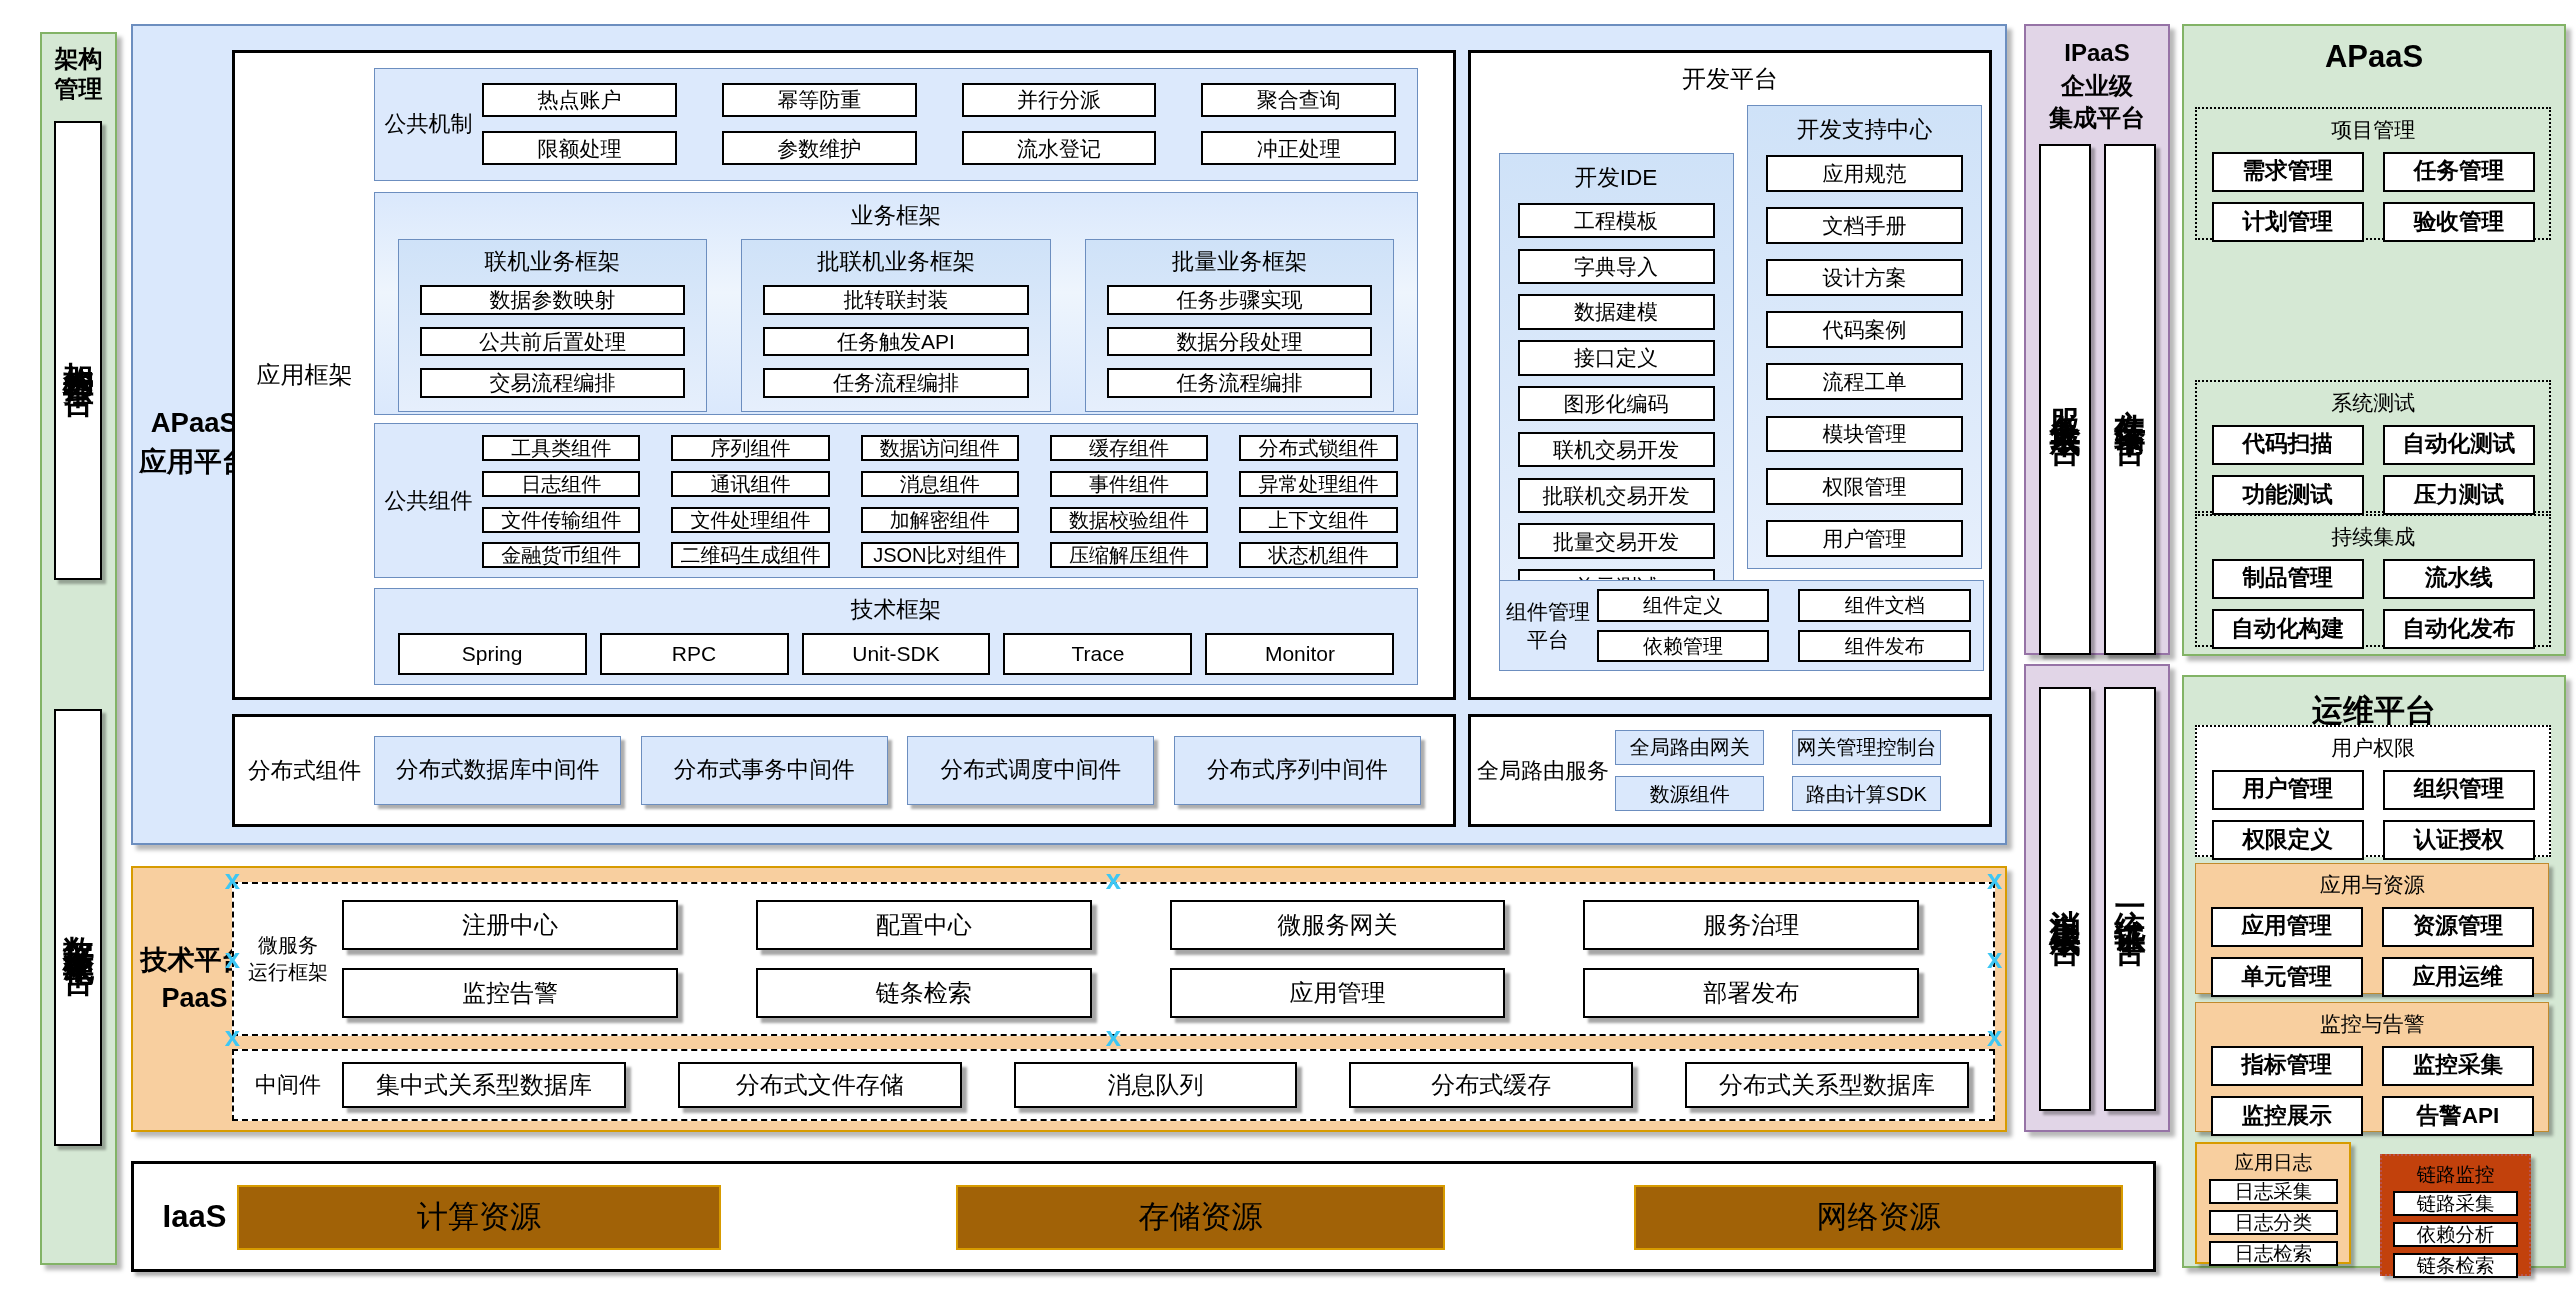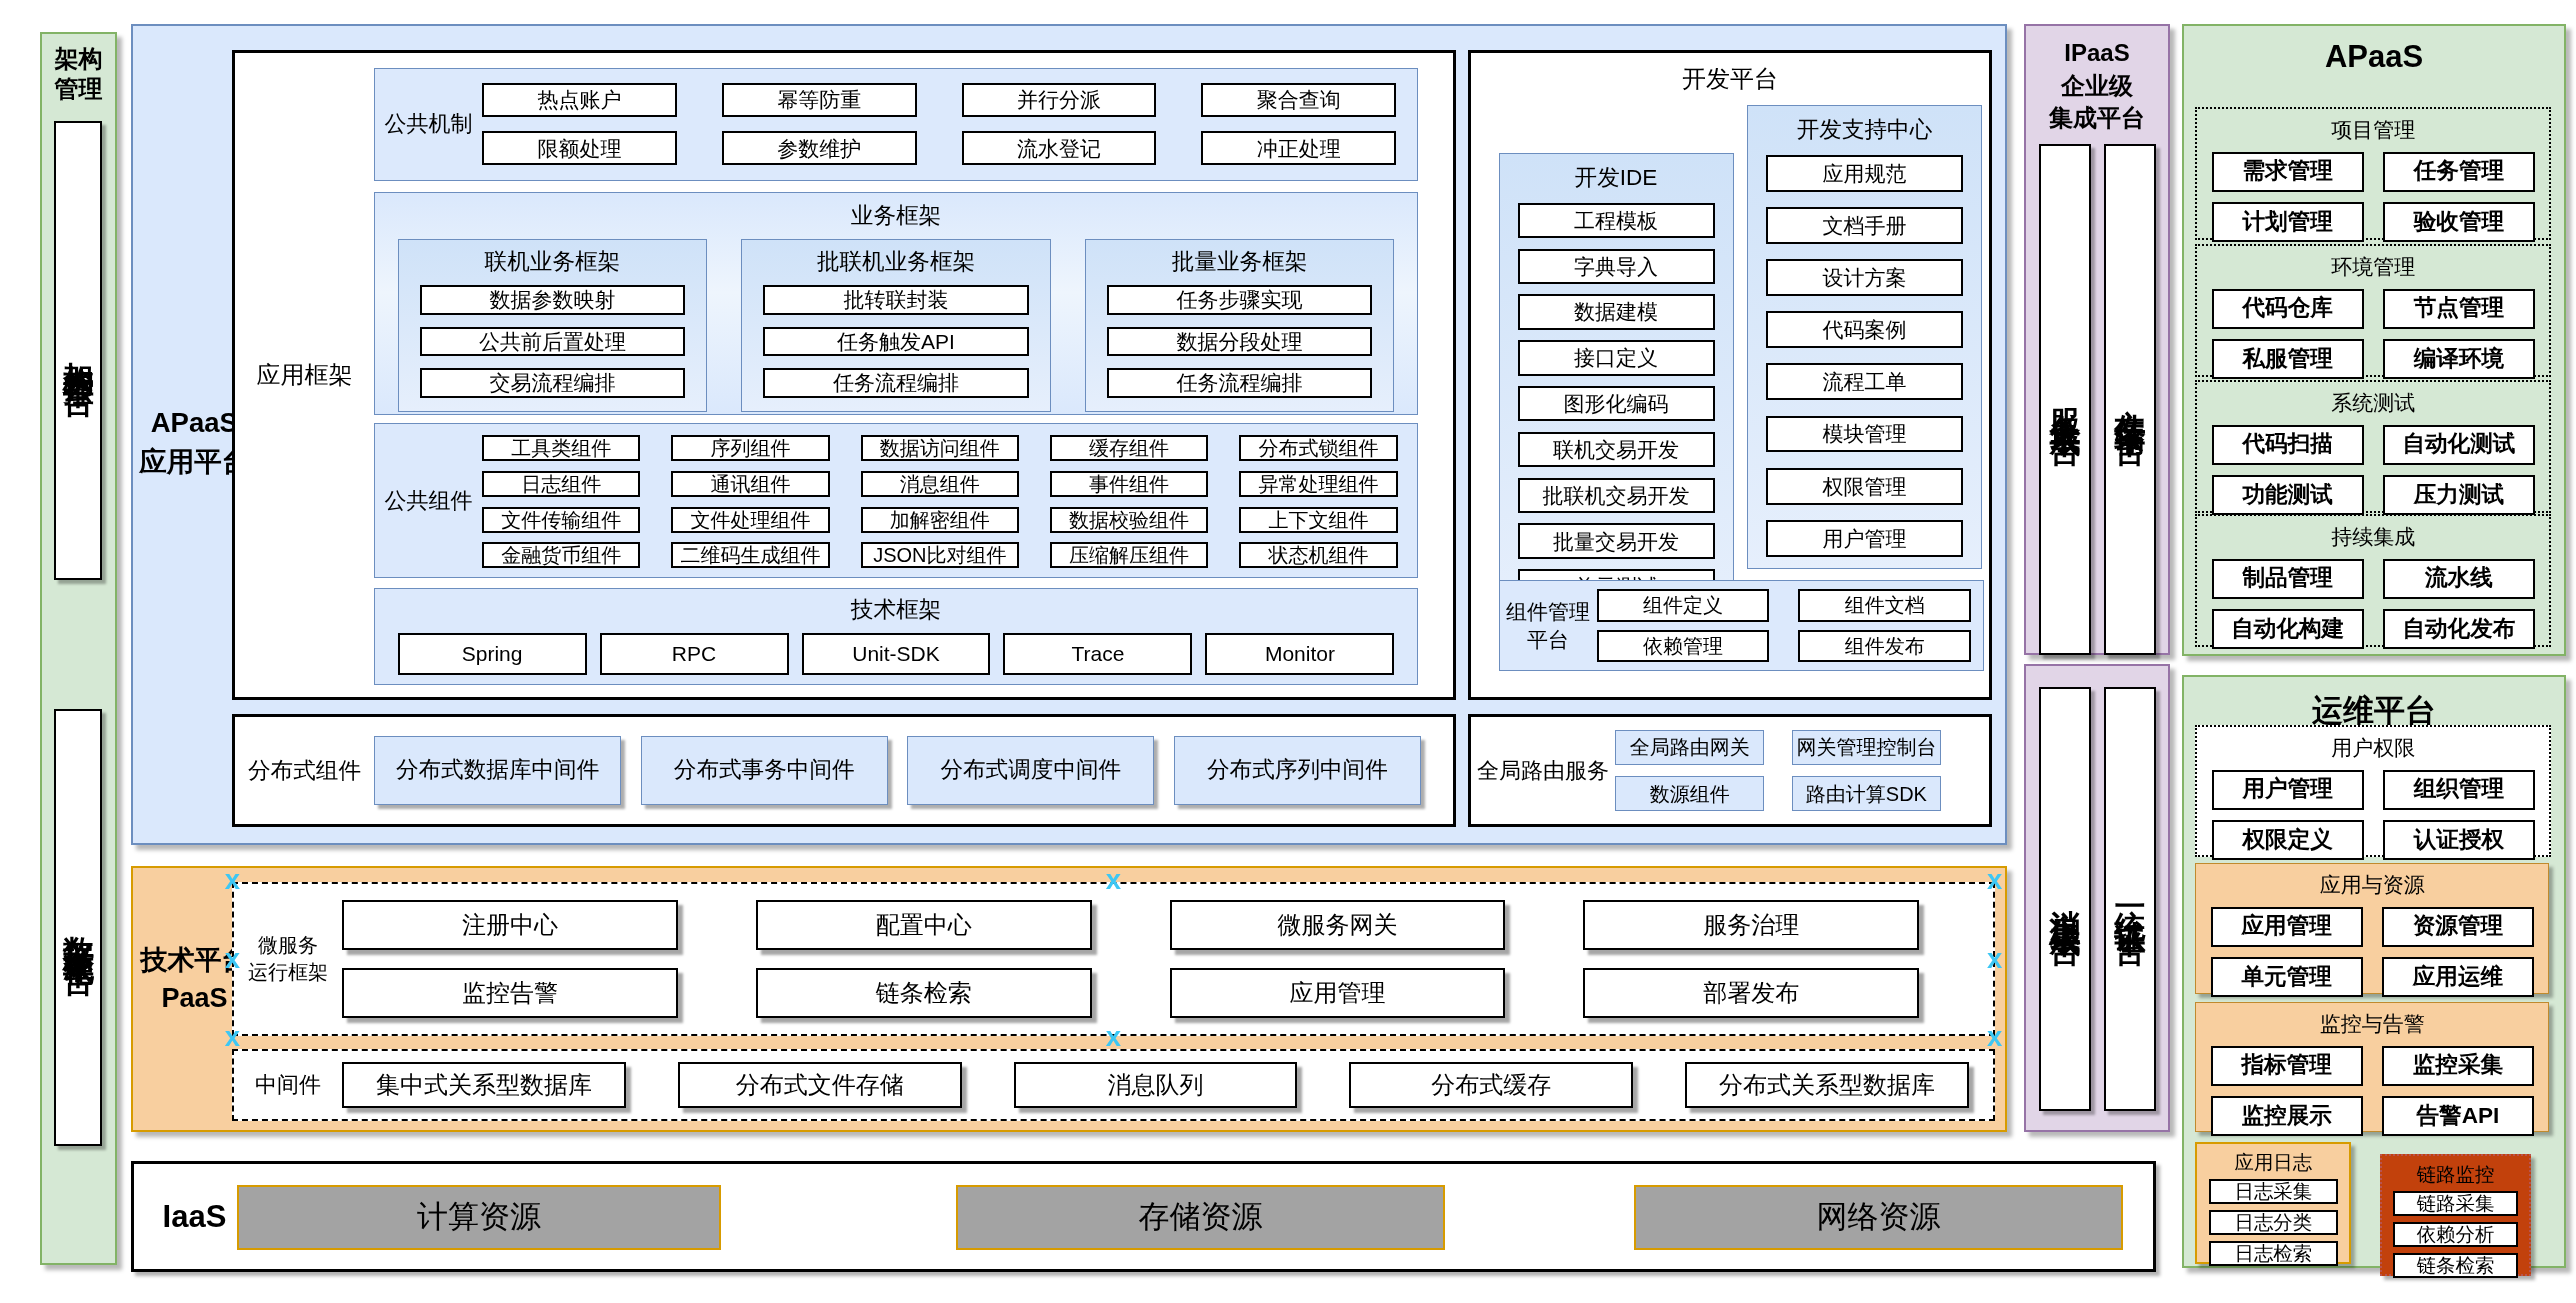--- a/index.html
+++ b/index.html
@@ -19,21 +19,21 @@
   .blue-box{background:#dce9fc;border:1.6px solid #6c8ebf;}
   .blue-col{background:linear-gradient(180deg,#cfe2f8,#e6effc);border:1.6px solid #6c8ebf;}
   .white-frame{background:#fff;border:3.2px solid #000;}
   .orange-panel{background:#f8cf9f;border:2.4px solid #d79b00;}
 
   
   .item{background:#fff;border:2.4px solid #000;display:flex;align-items:center;justify-content:center;
         text-align:center;font-size:21px;line-height:1.1;}
   .blue-item{background:#dae8fc;border:1.6px solid #6c8ebf;}
   .shadow-item{box-shadow:4px 4px 2.4px rgba(0,0,0,.32);}
-  .orange-item{background:#a3a3a3;border:2.4px solid #d79b00;text-align:right;}
+  .orange-item{background:#a16207;border:2.4px solid #d79b00;text-align:right;}
 
   .label{display:flex;align-items:center;justify-content:center;text-align:center;}
   .title{text-align:center;}
 
   
   #rail{left:40px;top:32px;width:73px;height:1229px;}
   #rail .rail-title{position:absolute;top:9.7px;left:0;width:100%;font-size:24px;font-weight:bold;
     text-align:center;line-height:1.25;}
   .vbar{background:#fff;border:2.4px solid #000;writing-mode:vertical-rl;text-orientation:upright;
     display:flex;align-items:center;justify-content:center;font-weight:bold;font-size:31px;
@@ -391,30 +391,20 @@
     <div id="dv-s0" class="dotted-sec">
       <div class="sec-title">项目管理</div>
       <div class="sec-grid">
 
       <div class="item">需求管理</div>
           <div class="item">任务管理</div>
           <div class="item">计划管理</div>
           <div class="item">验收管理</div>
         </div>
     </div>
-    <div id="dv-s1" class="dotted-sec">
-      <div class="sec-title">环境管理</div>
-      <div class="sec-grid">
-
-      <div class="item">代码仓库</div>
-          <div class="item">节点管理</div>
-          <div class="item">私服管理</div>
-          <div class="item">编译环境</div>
-        </div>
-    </div>
     <div id="dv-s2" class="dotted-sec">
       <div class="sec-title">系统测试</div>
       <div class="sec-grid">
 
       <div class="item">代码扫描</div>
           <div class="item">自动化测试</div>
           <div class="item">功能测试</div>
           <div class="item">压力测试</div>
         </div>
     </div>

